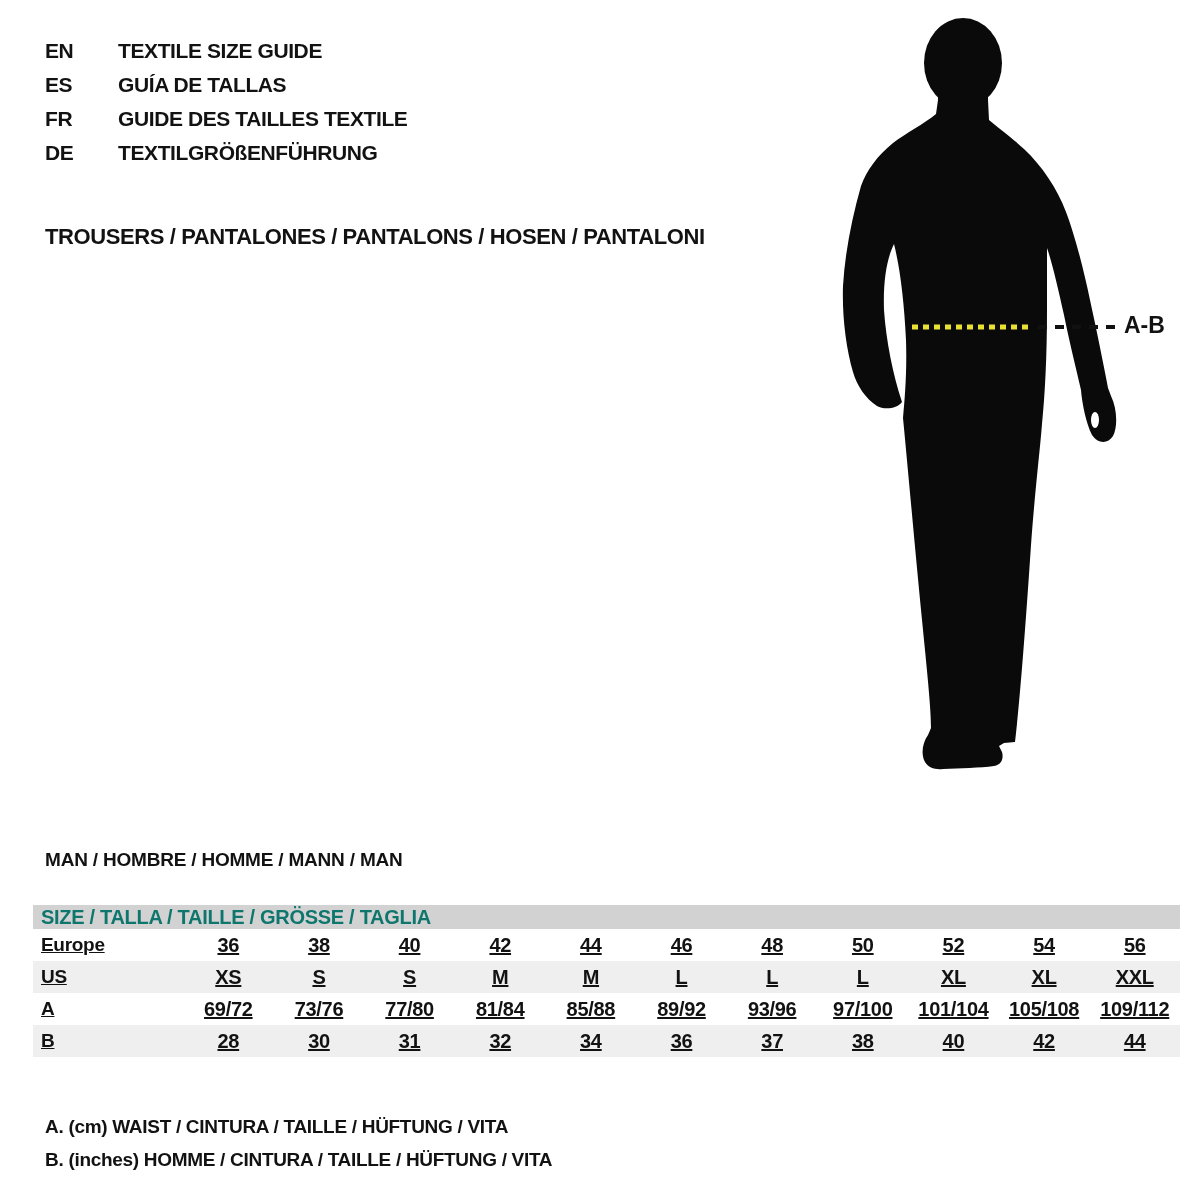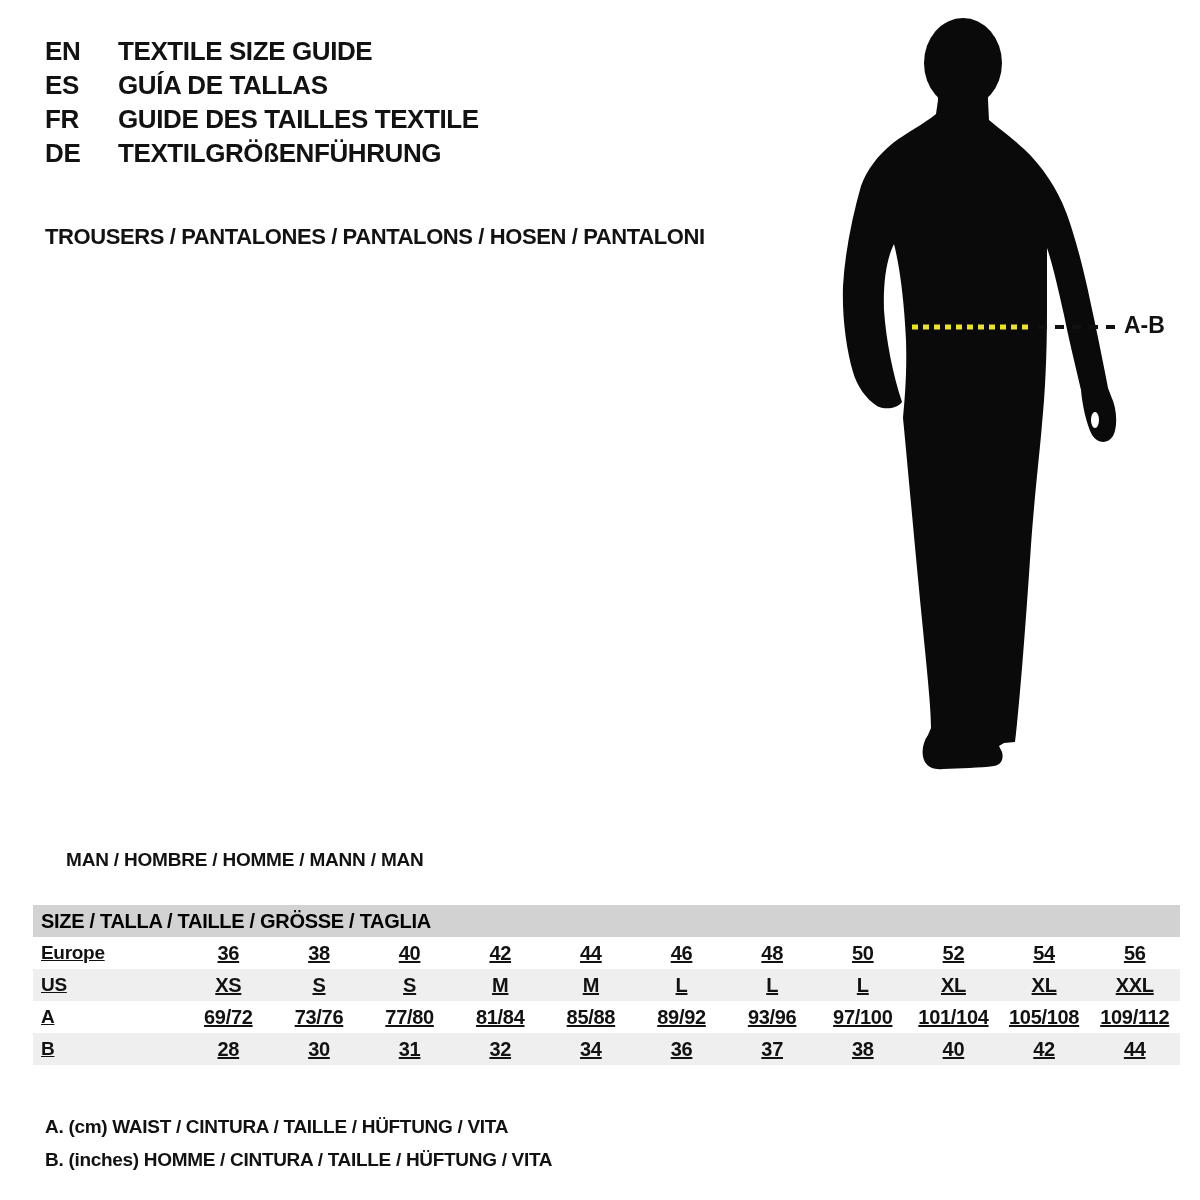--- a/index.html
+++ b/index.html
@@ -12,21 +12,21 @@
     overflow: hidden;
   }
 
   
   .lang-block {
     position: absolute; left: 45px; top: 34px;
   }
   .lang-row {
     display: flex; align-items: center;
     height: 34px;
-    font-size: 26px; font-weight: bold;
+    font-size: 21px; font-weight: bold;
     letter-spacing: -0.4px;
     white-space: nowrap;
   }
   .lang-code { width: 73px; }
 
   .garment-line {
     position: absolute; left: 45px; top: 224px;
     font-size: 22px; font-weight: bold;
     letter-spacing: -0.4px;
     white-space: nowrap;
@@ -40,36 +40,35 @@
     letter-spacing: 0px;
     white-space: nowrap;
   }
 
   
   .gender-heading {
     position: absolute; left: 45px; top: 849px;
     font-size: 19px; font-weight: bold;
     letter-spacing: -0.2px;
     white-space: nowrap;
-    margin-left: 21px;
   }
 
   
   .size-table {
     position: absolute; left: 33px; top: 905px;
     width: 1147px;
     font-weight: bold;
   }
   .size-table-header {
-    height: 32px;
+    height: 24px;
     background: #d2d2d2;
     display: flex; align-items: center;
     padding-left: 8px;
     font-size: 20px;
-    color: #000000;
+    color: #0f766e;
     letter-spacing: -0.3px;
   }
   .trow {
     display: flex; align-items: center;
     height: 32px;
     font-size: 20px;
     letter-spacing: -0.3px;
     text-decoration: underline;
   }
   .trow.alt { background: #efefef; }

